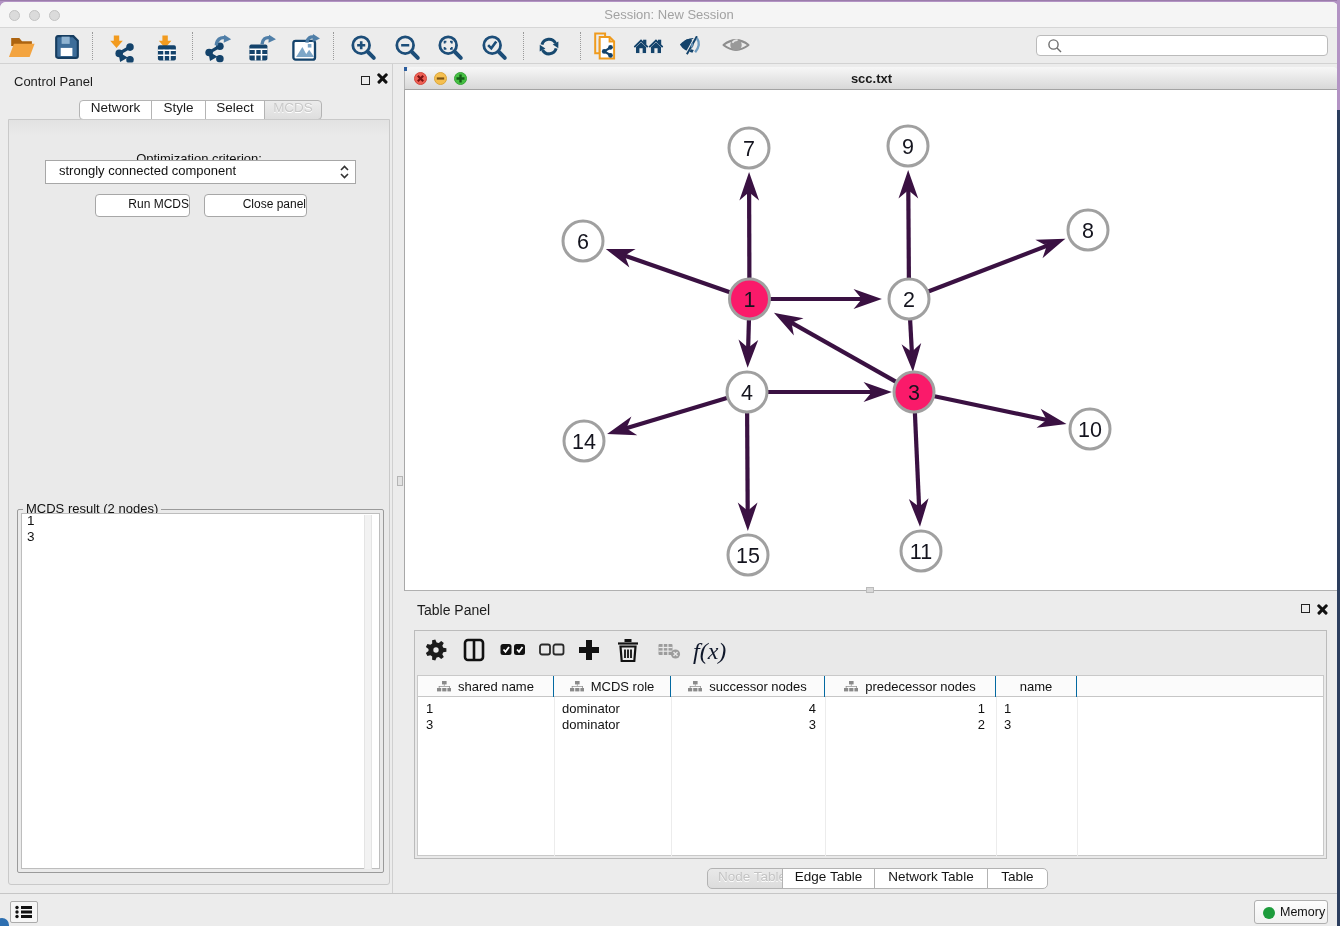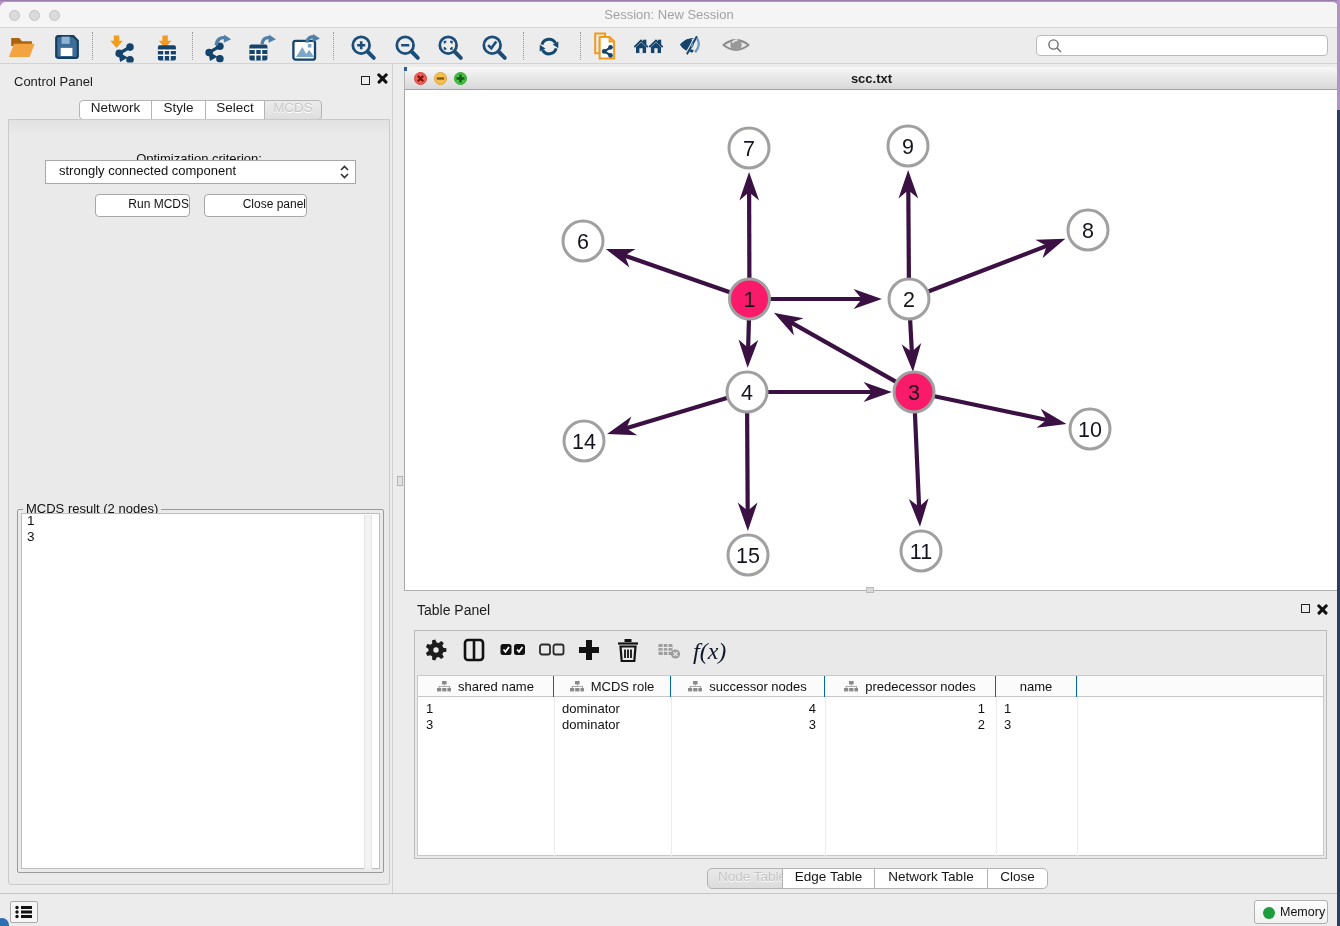--- a/index.html
+++ b/index.html
@@ -445,21 +445,21 @@
         <div class="td" style="left:144px; top:41px;">dominator</div>
         <div class="td" style="left:326px; top:41px; width:72px; text-align:right;">3</div>
         <div class="td" style="left:495px; top:41px; width:72px; text-align:right;">2</div>
         <div class="td" style="left:586px; top:41px;">3</div>
       </div>
     </div>
     <div id="tp-tabs">
       <div class="tpseg" style="left:0; width:90px; border-radius:5px 0 0 5px; background:linear-gradient(#e9e9e9,#dcdcdc); color:#c3c3c3; text-shadow:0 1px 0 #fff;margin-left:14px;">Node Table</div>
       <div class="tpseg" style="left:89px; width:93px;">Edge Table</div>
       <div class="tpseg" style="left:181px; width:114px;">Network Table</div>
-      <div class="tpseg" style="left:294px; width:61px; border-radius:0 5px 5px 0;">Close</div>
+      <div class="tpseg" style="left:294px; width:61px; border-radius:0 5px 5px 0;">Table</div>
     </div>
   </div>
   <div id="statusbar">
     <div id="sb-btn">
       <svg width="18" height="14" style="position:absolute;left:4px;top:3px;" viewBox="0 0 18 14">
         <circle cx="2" cy="2.5" r="1.7" fill="#111"></circle>
           <rect x="6" y="1" width="11" height="3" fill="#111"></rect>
         <circle cx="2" cy="7" r="1.7" fill="#111"></circle>
           <rect x="6" y="5.5" width="11" height="3" fill="#111"></rect>
         <circle cx="2" cy="11.5" r="1.7" fill="#111"></circle>

